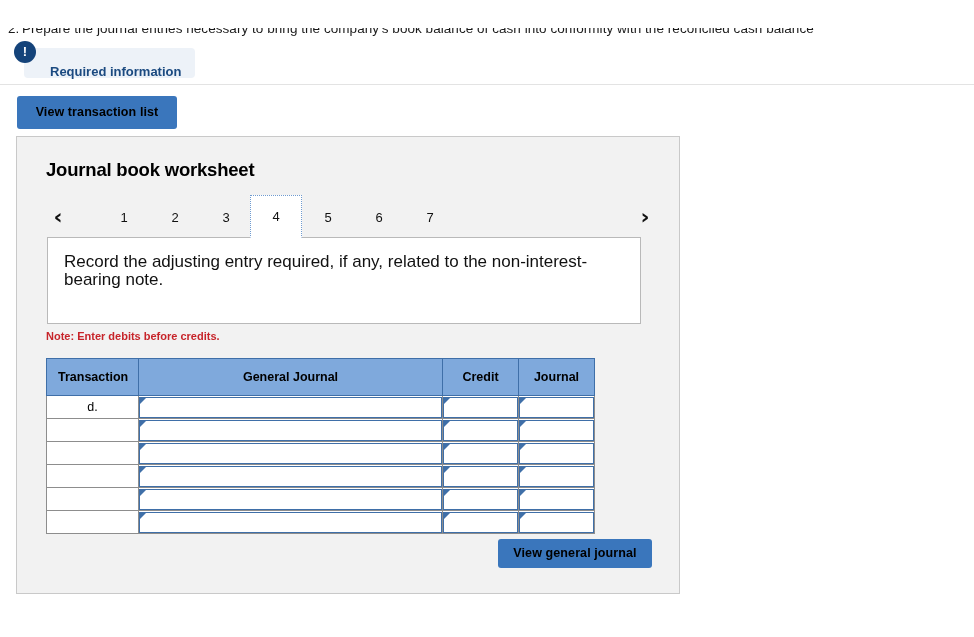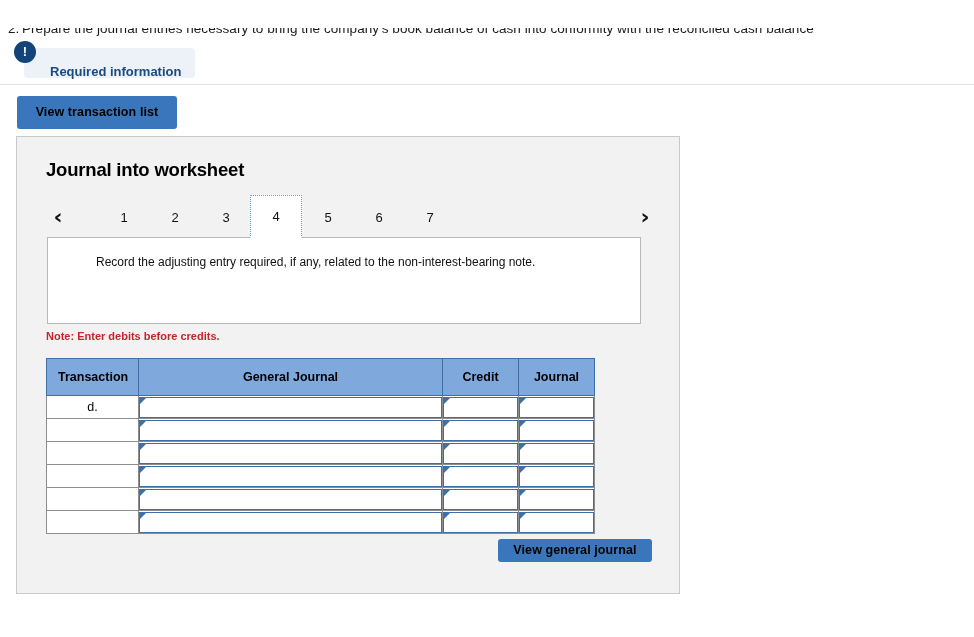--- a/index.html
+++ b/index.html
@@ -192,25 +192,24 @@
     left: 30px;
     top: 100px;
     width: 594px;
     height: 87px;
     background: #ffffff;
     border: 1px solid #b9b9b9;
     padding: 15px 16px;
     z-index: 2;
   }
   .instruction-text {
-    font-size: 12px;
+    font-size: 17px;
     color: #111111;
     line-height: 18px;
     width: 535px;
-    margin-left: 32px;
   }
 
   .note-text {
     position: absolute;
     left: 29px;
     top: 193px;
     font-size: 11px;
     font-weight: bold;
     color: #c7242a;
   }
@@ -292,21 +291,21 @@
     left: 207px;
     top: 402px;
     width: 139px;
     height: 29px;
   }
   .btn-view-gj {
     position: absolute;
     left: 481px;
     top: 402px;
     width: 154px;
-    height: 23px;
+    height: 29px;
   }
 </style>
 </head>
 <body>
 
 <div id="root">
 
   <div class="question-line">
     <span class="q-bullet">2.</span>
     <span class="q-inner">Prepare the journal entries necessary to bring the company's book balance of cash into conformity with the reconciled cash balance</span>
@@ -316,21 +315,21 @@
     <div class="req-icon">!</div>
     <div class="req-pill">Required information</div>
   </div>
 
   <div class="divider"></div>
 
   <button class="btn btn-view-transaction">View transaction list</button>
 
   <div class="card">
 
-    <div class="card-title">Journal into worksheet</div>
+    <div class="card-title">Journal book worksheet</div>
 
     <div class="pager">
       <div class="pager-arrow pager-prev">‹</div>
 
       <div class="tab" style="left:90px;">1</div>
       <div class="tab" style="left:141px;">2</div>
       <div class="tab" style="left:192px;">3</div>
       <div class="tab selected" style="left:233px;">4</div>
       <div class="tab" style="left:294px;">5</div>
       <div class="tab" style="left:345px;">6</div>

